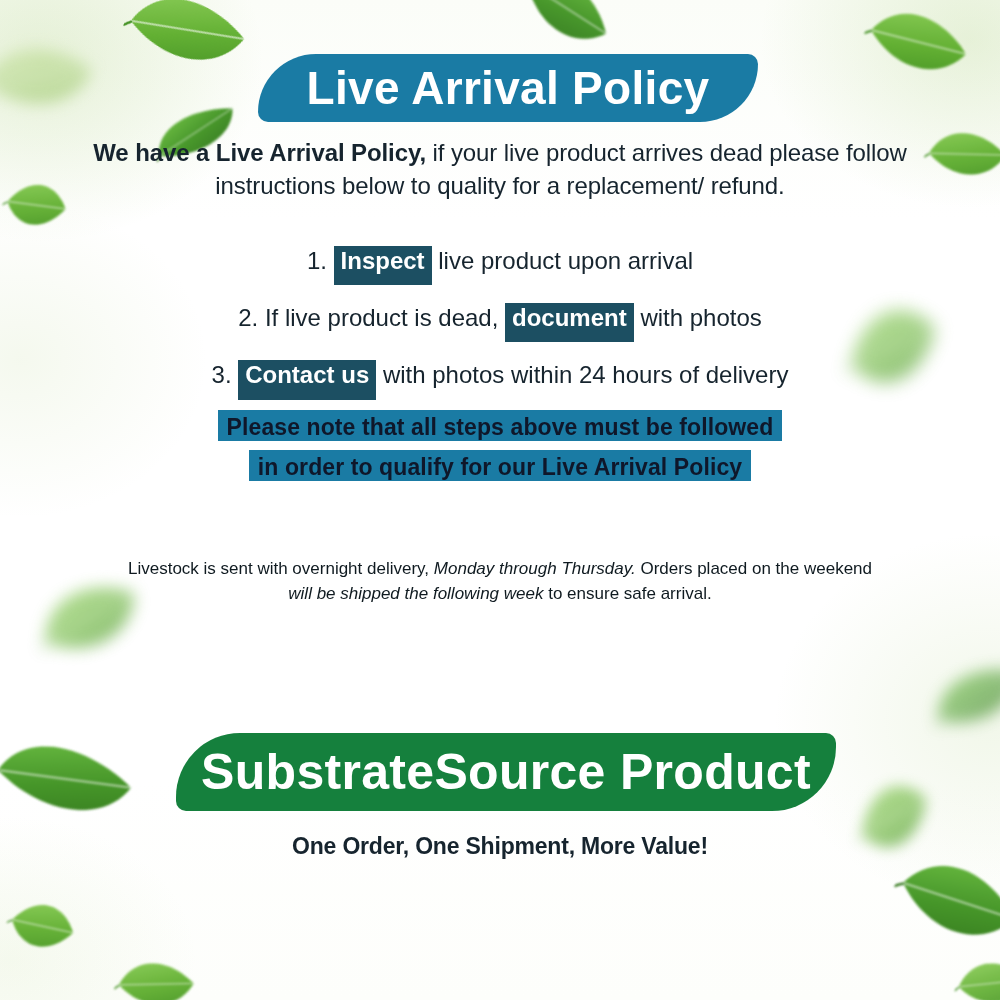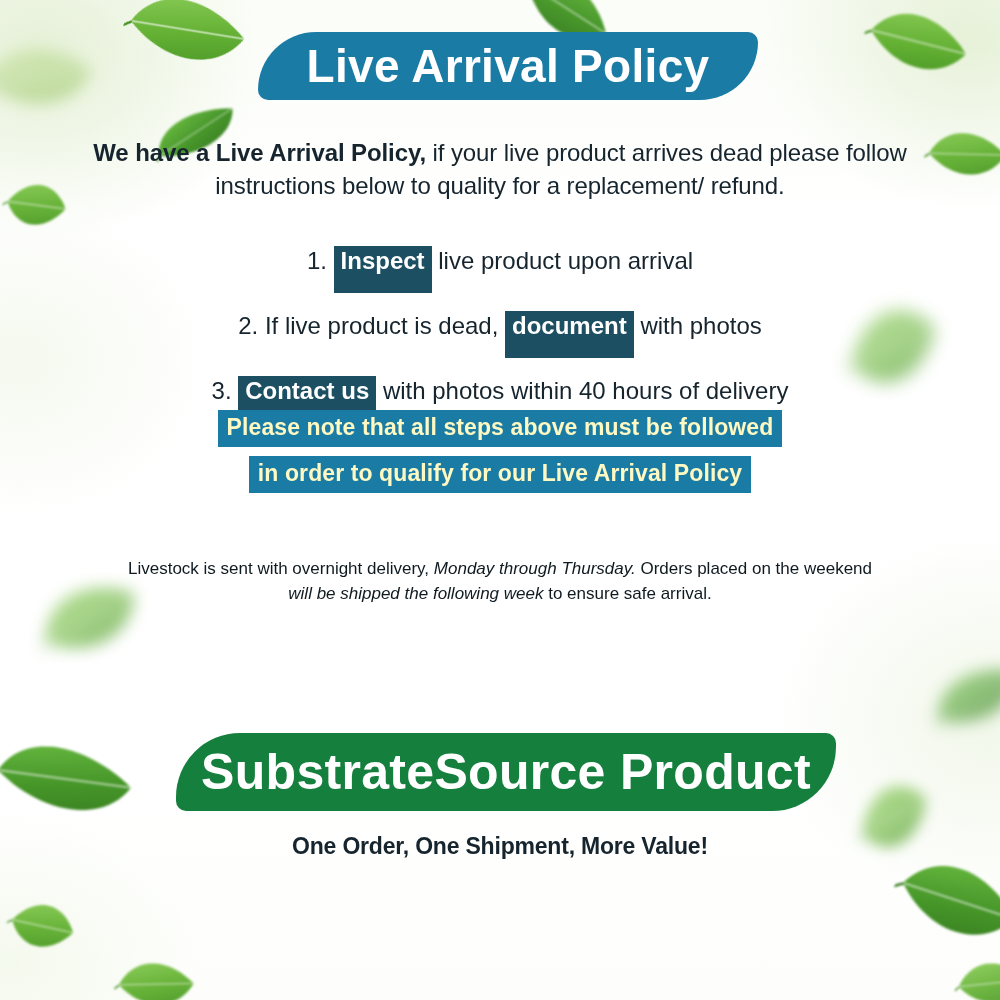--- a/index.html
+++ b/index.html
@@ -32,21 +32,21 @@
   
   .banner{
     position:absolute;
     display:flex; align-items:center; justify-content:center;
     color:#ffffff;
     font-weight:bold;
     letter-spacing:.3px;
     white-space:nowrap;
   }
   .banner-1{
-    left:258px; top:32px; width:500px; height:68px;
+    left:258px; top:54px; width:500px; height:68px;
     background:#1a7ba4;
     border-radius:58px 10px 58px 10px;
     font-size:46px;
   }
   .banner-2{
     left:176px; top:733px; width:660px; height:78px;
     background:#15803d;
     border-radius:64px 10px 64px 10px;
     font-size:50px;
   }
@@ -61,31 +61,31 @@
   .intro b{ font-weight:bold; }
 
   .steps{
     position:absolute; left:120px; top:246px; width:760px;
     text-align:center; color:#16242e;
     font-size:24px; line-height:1.0;
   }
   .step{ margin-bottom:18px; white-space:nowrap; }
   .hl-dark{
     background:#1c4f62; color:#ffffff; font-weight:bold;
-    padding:2px 7px 20px 7px; display:inline-block; line-height:1.05;
+    padding:2px 7px 12px 7px; display:inline-block; line-height:1.05;
   }
 
   .note{
     position:absolute; left:120px; top:410px; width:760px;
     text-align:center;
   }
   .note-line{ margin-bottom:9px; }
   .hl-blue{
-    background:#1a7ba4; color:#fef9c3; font-weight:bold;
-    font-size:23px; padding:5px 9px 7px 9px; display:inline-block;
+    background:#1a7ba4; color:#0f172a; font-weight:bold;
+    font-size:23px; padding:5px 9px 1px 9px; display:inline-block;
     line-height:1.08; letter-spacing:.1px;
   }
 
   .shipping{
     position:absolute; left:120px; top:557px; width:760px;
     text-align:center; color:#0f1a20;
     font-size:17px; line-height:1.45;
   }
   .shipping i{ font-style:italic; }
 
@@ -352,21 +352,21 @@
     <div class="step">
       <span>2.</span>
       <span>If live product is dead,</span>
       <span class="hl-dark">document</span>
       <span>with photos</span>
     </div>
 
     <div class="step">
       <span>3.</span>
       <span class="hl-dark">Contact us</span>
-      <span>with photos within 40 hours of delivery</span>
+      <span>with photos within 24 hours of delivery</span>
     </div>
 
   </div>
 
   <div class="note">
     <div class="note-line">
       <span class="hl-blue">Please note that all steps above must be followed</span>
     </div>
     <div class="note-line">
       <span class="hl-blue">in order to qualify for our Live Arrival Policy</span>

